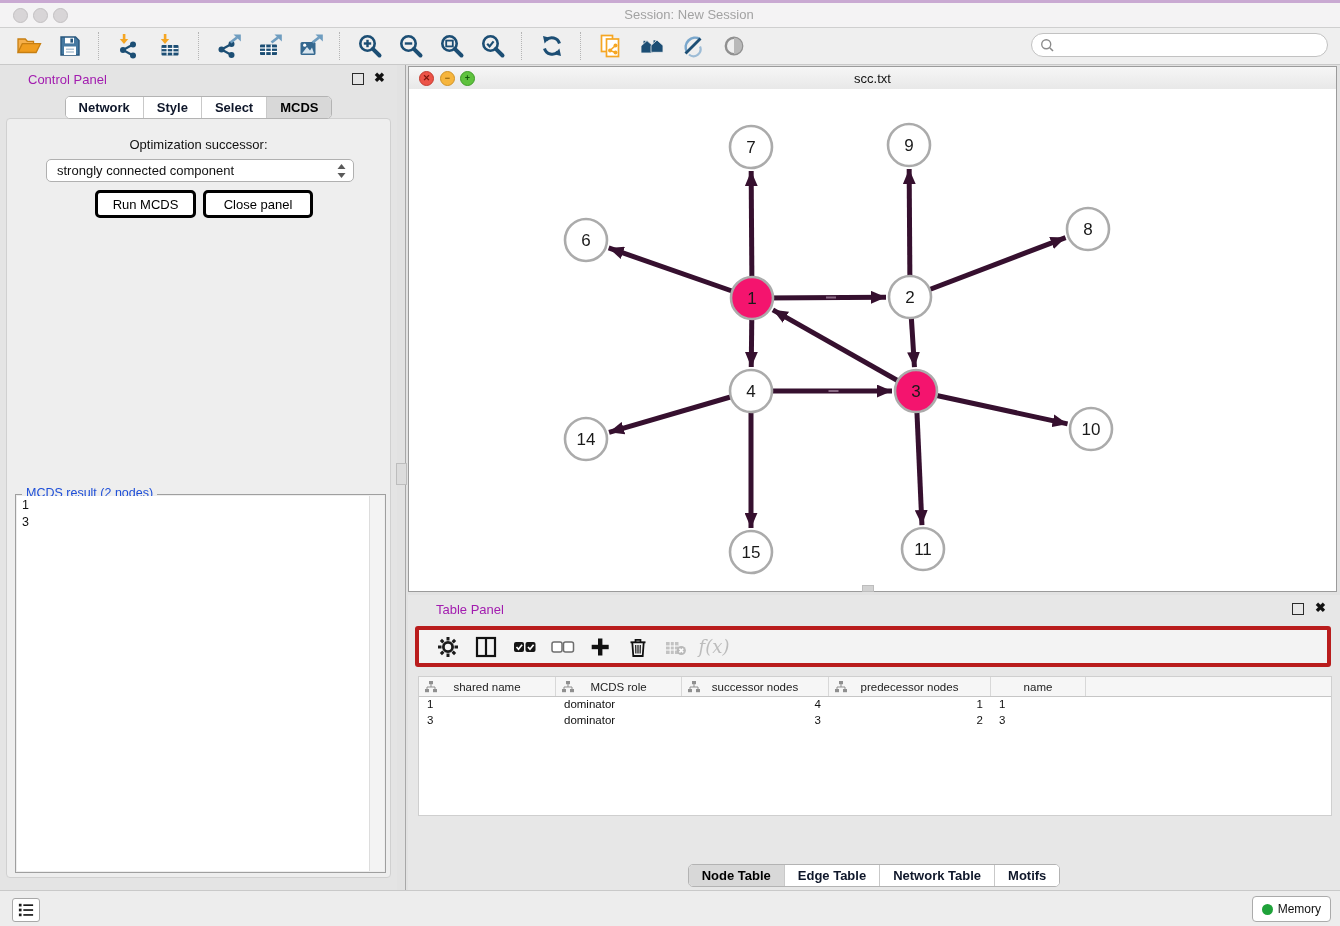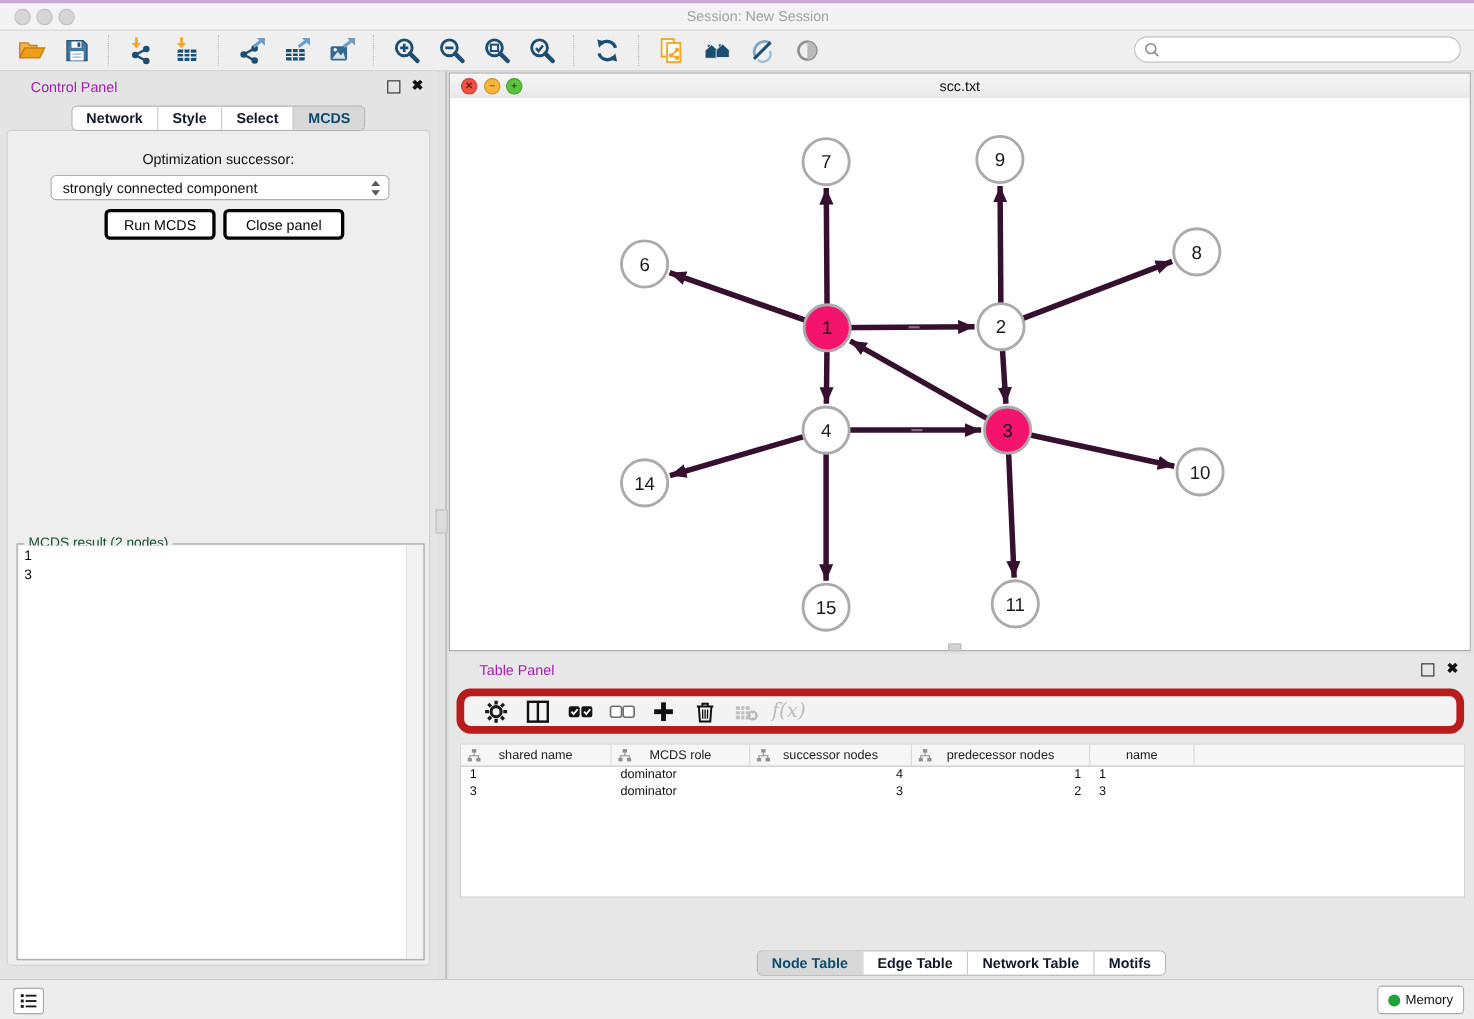--- a/index.html
+++ b/index.html
@@ -22,50 +22,50 @@
   .search-field svg{width:17px;height:17px;}
   
   .panel-head{position:absolute;left:0;right:0;top:0;height:28px;}
   .panel-title{position:absolute;left:28px;top:7px;font-size:13px;color:#a21caf;}
   .float-ico{position:absolute;top:8px;width:10px;height:10px;border:1.5px solid #2b2b2b;background:transparent;}
   .close-ico{position:absolute;top:5px;font-size:13px;font-weight:bold;color:#111;}
   
   .seg{display:inline-flex;border:1px solid #b3b3b3;border-radius:5px;overflow:hidden;background:#fff;}
   .seg .tab{padding:3px 13px;font-size:13px;font-weight:bold;color:#0f172a;background:#fff;border-left:1px solid #c9c9c9;white-space:nowrap;}
   .seg .tab:first-child{border-left:none;}
-  .seg .tab.active{background:#d8d8d8;color:#0c4a6e;}
+  .seg .tab.active{background:#d8d8d8;color:#000000;}
   
   .control-panel{position:absolute;left:0;top:65px;width:397px;height:825px;background:#e4e4e4;}
   .cp-inner{position:absolute;left:6px;right:6px;top:53px;bottom:12px;background:#eeeeee;border:1px solid #d0d0d0;border-radius:4px;}
   .cp-tabs{position:absolute;left:0;right:0;top:31px;text-align:center;z-index:3;}
   .opt-label{position:absolute;left:0;right:0;top:18px;text-align:center;font-size:13px;color:#111;}
   .dropdown{position:absolute;left:39px;top:40px;width:306px;height:21px;background:#fff;border:1px solid #b0b0b0;border-radius:5px;display:flex;align-items:center;}
   .dropdown .dd-text{flex:1;padding-left:10px;font-size:13px;color:#111;}
   .dropdown svg{width:9px;height:14px;margin-right:7px;}
   .btn{position:absolute;top:71px;height:22px;background:#fff;border:3px solid #000000;border-radius:5px;font-size:13px;color:#000000;display:flex;align-items:center;justify-content:center;}
   .fieldset{position:absolute;left:8px;width:369px;top:375px;height:377px;border:1px solid #9f9f9f;}
-  .fieldset .legend{position:absolute;left:6px;top:-9px;background:#eeeeee;padding:0 4px;font-size:12.5px;color:#14532d;}
+  .fieldset .legend{position:absolute;left:6px;top:-9px;background:#eeeeee;padding:0 4px;font-size:12.5px;color:#1d4ed8;}
   .fieldset .fs-white{position:absolute;left:1px;top:1px;right:15px;bottom:1px;background:#fff;}
   .fieldset .fs-scroll{position:absolute;top:1px;right:1px;bottom:1px;width:14px;background:#f3f3f3;border-left:1px solid #ddd;}
   .fs-line{font-size:12.5px;color:#111;padding:1px 0 0 5px;line-height:16px;}
   .v-divider{position:absolute;left:405px;top:65px;width:1px;height:825px;background:#a8a8a8;}
   .v-grab{position:absolute;left:396px;top:463px;width:9px;height:20px;background:#dcdcdc;border:1px solid #bdbdbd;}
   
   .net-frame{position:absolute;left:408px;top:66px;width:929px;height:526px;background:#fff;border:1px solid #9b9b9b;box-sizing:border-box;}
   .net-titlebar{position:absolute;left:0;top:0;right:0;height:22px;background:linear-gradient(#f6f6f6,#e8e8e8);border-bottom:1px solid #cfcfcf;}
   .traffic{position:absolute;top:4px;width:13px;height:13px;border-radius:50%;font-size:9px;font-weight:bold;display:flex;align-items:center;justify-content:center;line-height:1;}
   .t-red{left:10px;background:#ec5347;border:1px solid #c33b30;color:#7c150c;}
   .t-yellow{left:31px;background:#f6b53d;border:1px solid #d09326;color:#8a5c08;}
   .t-green{left:51px;background:#5fc23e;border:1px solid #3f9c26;color:#14590a;}
   .net-title{position:absolute;left:0;right:0;top:4px;text-align:center;font-size:13px;color:#111;}
   .net-canvas{position:absolute;left:0;top:22px;right:0;bottom:0;background:#fff;}
   .resize-chip{position:absolute;left:453px;top:518px;width:12px;height:7px;background:#d2d2d2;border:1px solid #bdbdbd;box-sizing:border-box;}
   
   .table-panel{position:absolute;left:408px;top:595px;width:932px;height:295px;background:#e7e7e7;}
-  .tp-toolbar{position:absolute;left:7px;right:9px;top:31px;height:41px;background:#f3f3f3;border:7px solid #b91c1c;border-radius:13px;display:flex;align-items:center;padding-left:10px;box-sizing:border-box;}
+  .tp-toolbar{position:absolute;left:7px;right:9px;top:31px;height:41px;background:#f3f3f3;border:4px solid #b91c1c;border-radius:3px;display:flex;align-items:center;padding-left:10px;box-sizing:border-box;}
   .tp-btn{width:30px;height:30px;margin right:0;margin:0 4px;display:flex;align-items:center;justify-content:center;}
   .tp-btn svg{width:26px;height:26px;}
   .fx{font-family:"DejaVu Serif",serif;font-style:italic;font-size:18px;color:#b7b7b7;}
   .tbl{position:absolute;left:10px;right:8px;top:81px;height:140px;background:#fff;border:1px solid #cfcfcf;box-sizing:border-box;}
   .tbl-head{display:flex;height:19px;background:#f6f6f6;border-bottom:1px solid #c6c6c6;}
   .th{position:relative;display:flex;align-items:center;justify-content:center;font-size:11.5px;color:#222;border-right:1px solid #d8d8d8;box-sizing:border-box;}
   .th svg{position:absolute;left:6px;width:12px;height:12px;}
   .tr{display:flex;height:16px;}
   .td{font-size:11.5px;color:#111;padding:1px 8px 0 8px;box-sizing:border-box;white-space:nowrap;overflow:hidden;}
   .tp-tabs{position:absolute;left:0;right:0;top:269px;text-align:center;}

